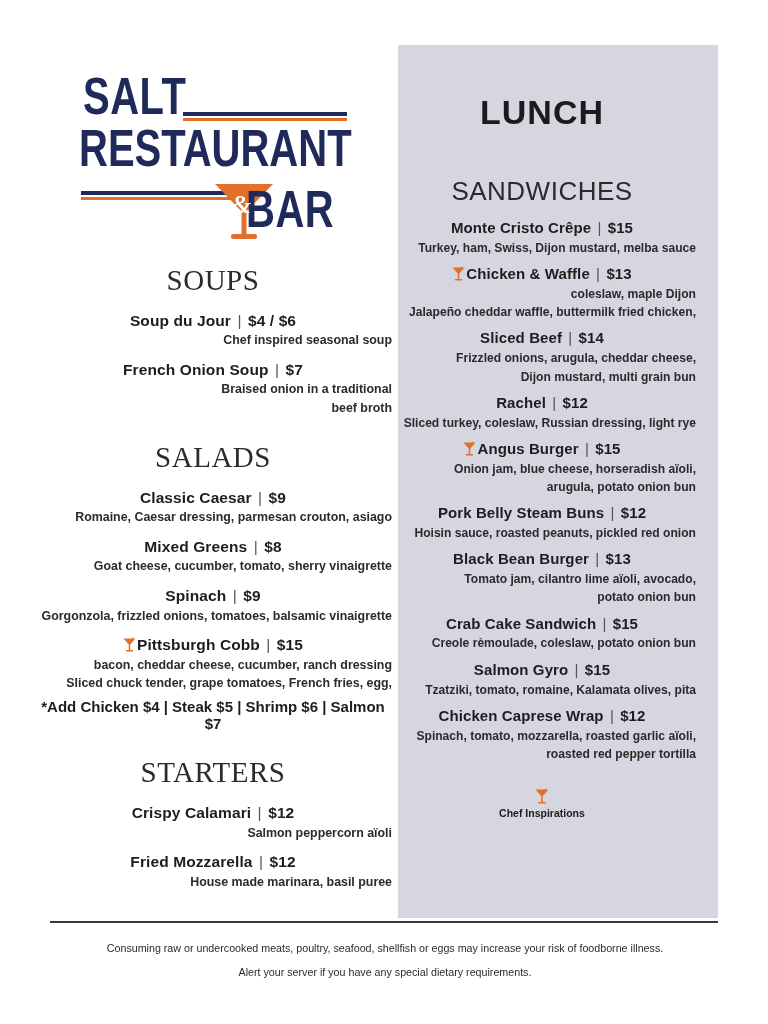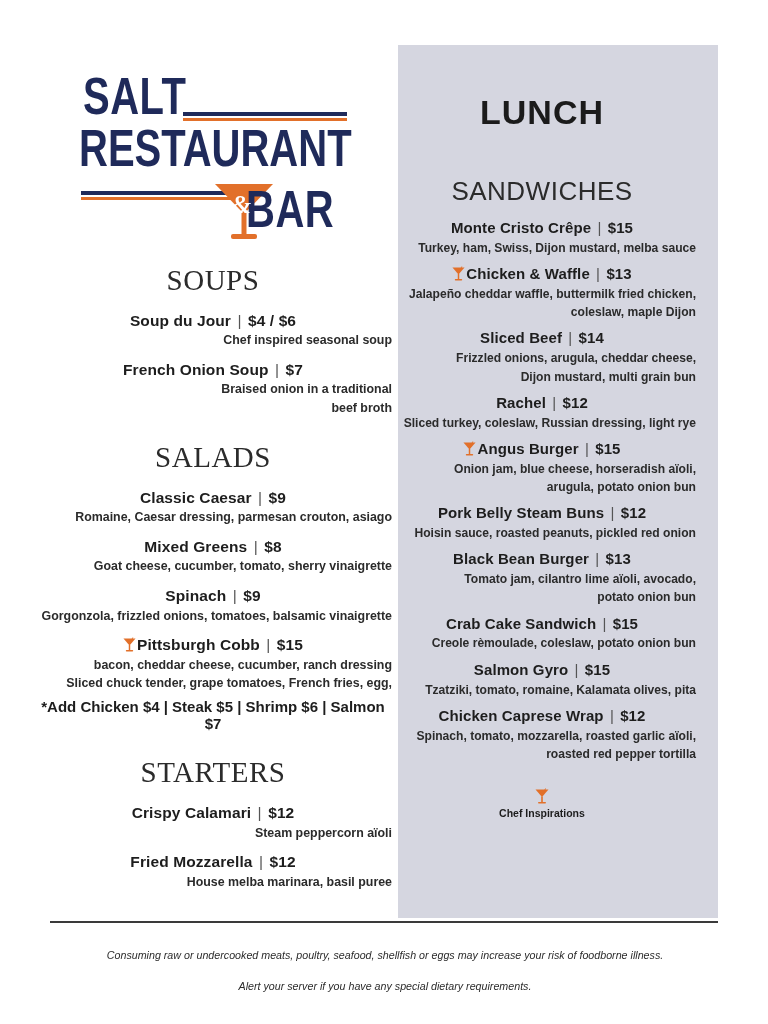--- a/index.html
+++ b/index.html
@@ -221,23 +221,22 @@
     background: #3a3a3a;
   }
   .footer {
     position: absolute;
     left: 60px;
     top: 932px;
     width: 650px;
     text-align: center;
   }
   .footer p {
-    margin: 15px;
+    margin: 8px;
     font-family: "Liberation Sans", sans-serif;
-    font-style: italic;
     font-size: 10.7px;
     line-height: 1.5;
     color: #2b2b2b;
   }
 </style>
 </head>
 <body>
 
 <div class="page">
 
@@ -300,46 +299,46 @@
                 <rect x="3" y="14" width="8" height="1.6" rx="0.8" fill="#e2702a"></rect>
                 <line x1="10.5" y1="0.5" x2="8" y2="6.5" stroke="#e2702a" stroke-width="1"></line>
               </svg></span><span>Pittsburgh Cobb</span><span class="sep"> | </span><span class="price">$15</span></p>
           <p class="item-desc">bacon, cheddar cheese, cucumber, ranch dressing</p>
           <p class="item-desc">Sliced chuck tender, grape tomatoes, French fries, egg,</p>
           <p class="item-note">*Add Chicken $4 | Steak $5 | Shrimp $6 | Salmon $7</p>
         </div>
         <h2 class="section-title">STARTERS</h2>
         <div class="item">
           <p class="item-name"><span>Crispy Calamari</span><span class="sep"> | </span><span class="price">$12</span></p>
-          <p class="item-desc">Steam peppercorn aïoli</p>
+          <p class="item-desc">Salmon peppercorn aïoli</p>
         </div>
         <div class="item">
           <p class="item-name"><span>Fried Mozzarella</span><span class="sep"> | </span><span class="price">$12</span></p>
-          <p class="item-desc">House melba marinara, basil puree</p>
+          <p class="item-desc">House made marinara, basil puree</p>
         </div>
       </div>
   </div>
 
   <div class="right-inner">
     <h1 class="lunch-title">LUNCH</h1>
     <div id="right-sections">
         <h2 class="section-title">SANDWICHES</h2>
         <div class="item">
           <p class="item-name"><span>Monte Cristo Crêpe</span><span class="sep"> | </span><span class="price">$15</span></p>
           <p class="item-desc">Turkey, ham, Swiss, Dijon mustard, melba sauce</p>
         </div>
         <div class="item">
           <p class="item-name"><span class="marker"><svg width="13" height="15" viewBox="0 0 14 16">
                 <polygon points="0.5,1.5 13.5,1.5 7,9" fill="#e2702a"></polygon>
                 <rect x="6.2" y="8.5" width="1.6" height="6" fill="#e2702a"></rect>
                 <rect x="3" y="14" width="8" height="1.6" rx="0.8" fill="#e2702a"></rect>
                 <line x1="10.5" y1="0.5" x2="8" y2="6.5" stroke="#e2702a" stroke-width="1"></line>
               </svg></span><span>Chicken &amp; Waffle</span><span class="sep"> | </span><span class="price">$13</span></p>
+          <p class="item-desc">coleslaw, maple Dijon</p>
           <p class="item-desc">Jalapeño cheddar waffle, buttermilk fried chicken,</p>
-          <p class="item-desc">coleslaw, maple Dijon</p>
         </div>
         <div class="item">
           <p class="item-name"><span>Sliced Beef</span><span class="sep"> | </span><span class="price">$14</span></p>
           <p class="item-desc">Frizzled onions, arugula, cheddar cheese,</p>
           <p class="item-desc">Dijon mustard, multi grain bun</p>
         </div>
         <div class="item">
           <p class="item-name"><span>Rachel</span><span class="sep"> | </span><span class="price">$12</span></p>
           <p class="item-desc">Sliced turkey, coleslaw, Russian dressing, light rye</p>
         </div>

